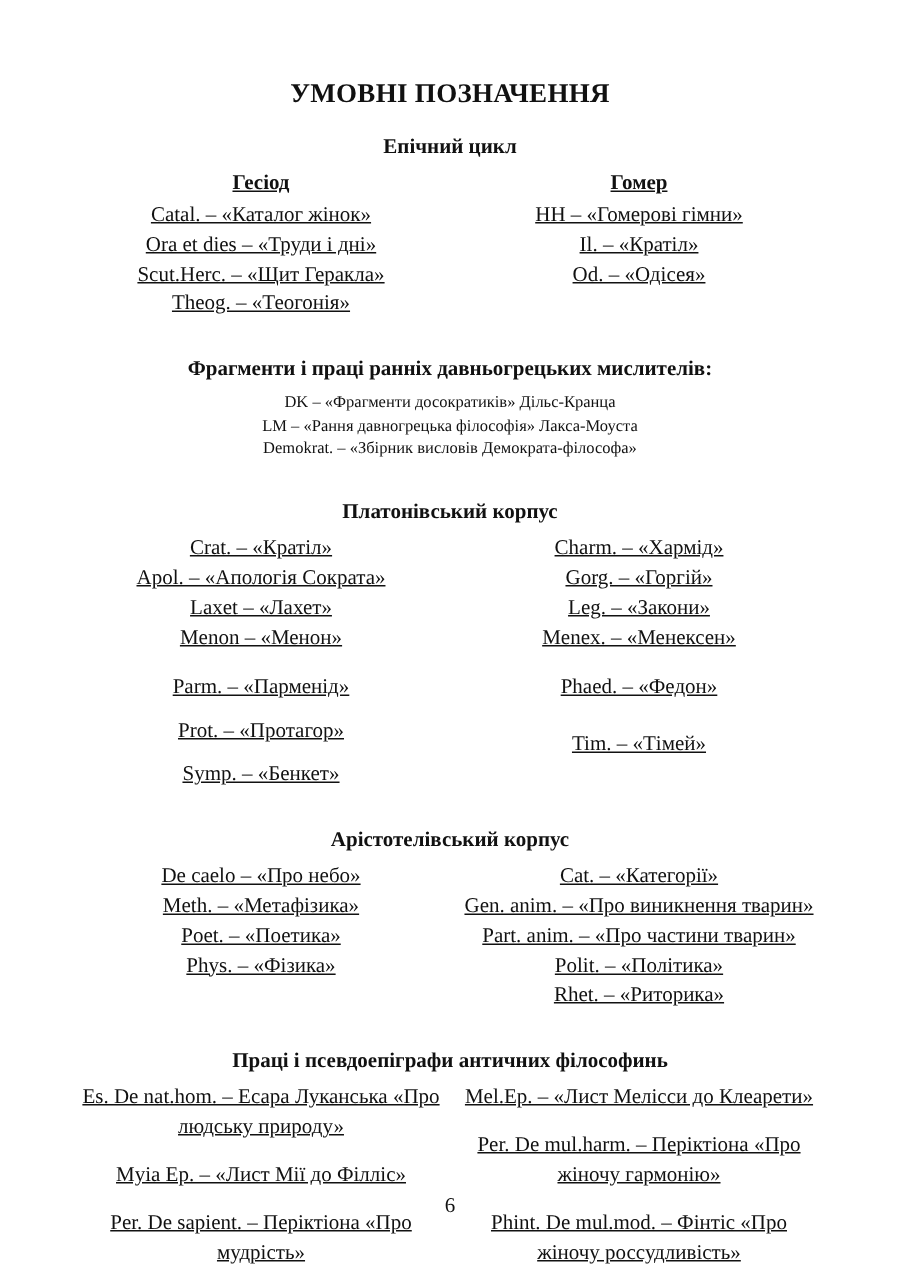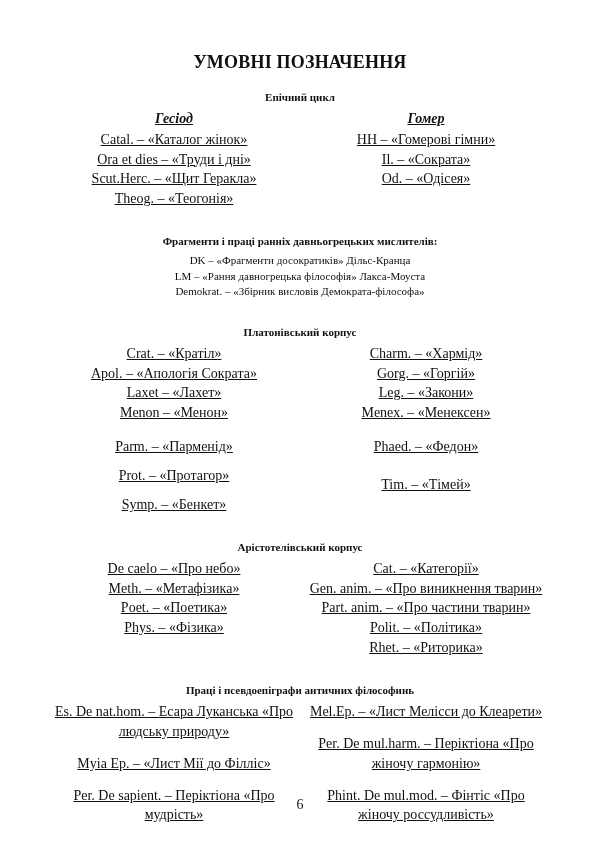--- a/index.html
+++ b/index.html
@@ -28,21 +28,21 @@
     font-size: 18px;
     letter-spacing: 0.2px;
     margin: 0 0 17px 0;
   }
   .section {
     margin: 0 0 6px 0;
   }
   .section-heading {
     text-align: center;
     font-weight: bold;
-    font-size: 11px;
+    font-size: 14px;
     margin: 0 0 4px 0;
     line-height: 1.35;
   }
   .single-col {
     text-align: center;
     font-size: 11px;
     line-height: 1.42;
   }
   .single-col .entry {
     display: block;
@@ -53,21 +53,20 @@
   }
   .col {
     flex: 1 1 50%;
     text-align: center;
     font-size: 14px;
     line-height: 1.42;
     box-sizing: border-box;
   }
   .col-head {
     font-weight: bold;
-    font-style: italic;
     text-decoration: underline;
     display: block;
     margin-bottom: 1px;
     font-size: 14px;
   }
   .col .entry {
     display: block;
     text-decoration: underline;
   }
   
@@ -103,21 +102,21 @@
       <div class="col">
         <span class="col-head">Гесіод</span>
         <span class="entry">Catal.  – «Каталог жінок»</span>
         <span class="entry">Ora et dies – «Труди і дні»</span>
         <span class="entry">Scut.Herc. – «Щит Геракла»</span>
         <span class="entry">Theog. – «Теогонія»</span>
       </div>
       <div class="col">
         <span class="col-head">Гомер</span>
         <span class="entry">HH – «Гомерові гімни»</span>
-        <span class="entry">Il. – «Сократа»</span>
+        <span class="entry">Il. – «Кратіл»</span>
         <span class="entry">Od. – «Одісея»</span>
       </div>
     </div>
   </div>
 
   <div class="gap-lg"></div>
 
   <div class="section">
     <div class="section-heading">Фрагменти і праці ранніх давньогрецьких мислителів:</div>
     <div class="single-col">

